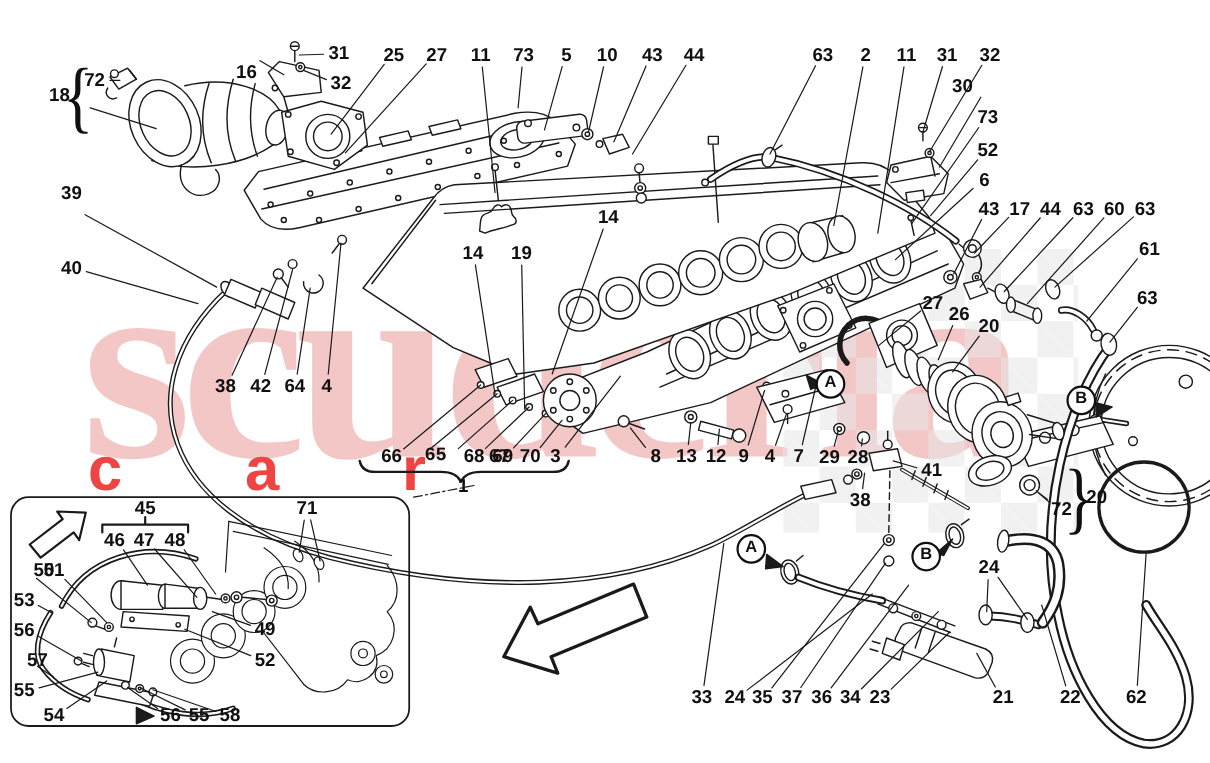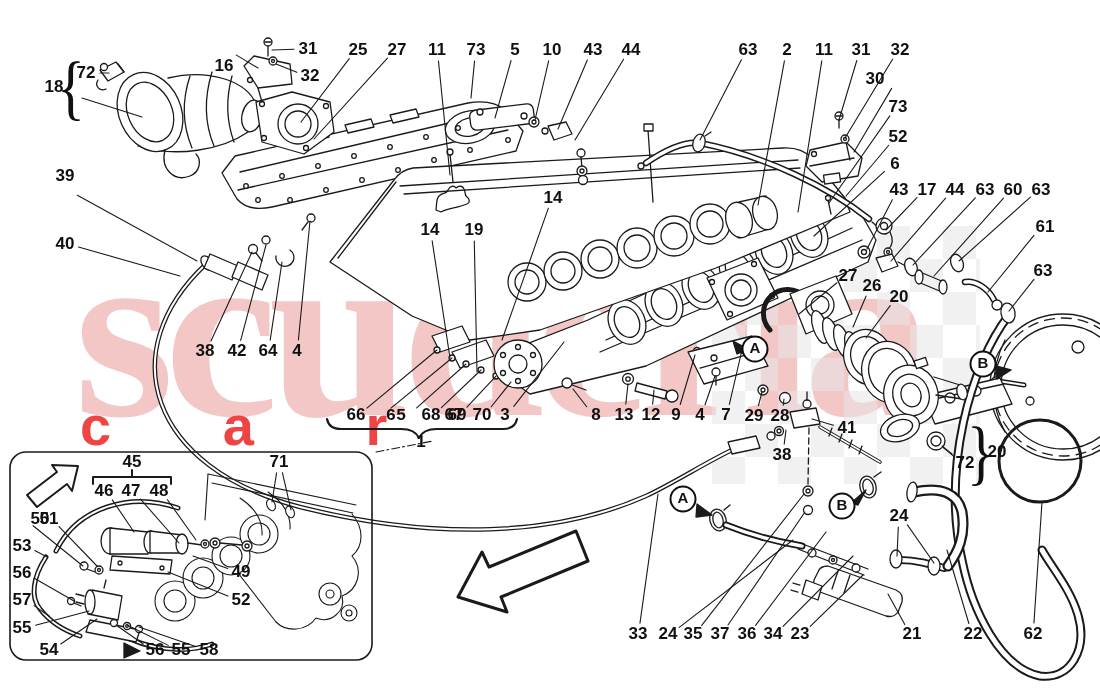--- a/index.html
+++ b/index.html
@@ -582,21 +582,21 @@
     <div class="co" style="left: 1033px; top: 634px;">62</div>
     <div class="co" style="left: 132px; top: 462px;">45</div>
     <div class="co" style="left: 279px; top: 462px;">71</div>
     <div class="co" style="left: 104px; top: 491px;">46</div>
     <div class="co" style="left: 131px; top: 491px;">47</div>
     <div class="co" style="left: 159px; top: 491px;">48</div>
     <div class="co" style="left: 40px; top: 519px;">50</div>
     <div class="co" style="left: 49px; top: 519px;">51</div>
     <div class="co" style="left: 22px; top: 546px;">53</div>
     <div class="co" style="left: 22px; top: 573px;">56</div>
-    <div class="co" style="left: 22px; top: 600px;">57</div>
+    <div class="co" style="left: 34px; top: 600px;">57</div>
     <div class="co" style="left: 22px; top: 628px;">55</div>
     <div class="co" style="left: 49px; top: 650px;">54</div>
     <div class="co" style="left: 241px; top: 572px;">49</div>
     <div class="co" style="left: 241px; top: 600px;">52</div>
     <div class="co" style="left: 155px; top: 650px;">56</div>
     <div class="co" style="left: 181px; top: 650px;">55</div>
     <div class="co" style="left: 209px; top: 650px;">58</div>
   </div>
 
 </body></html>

